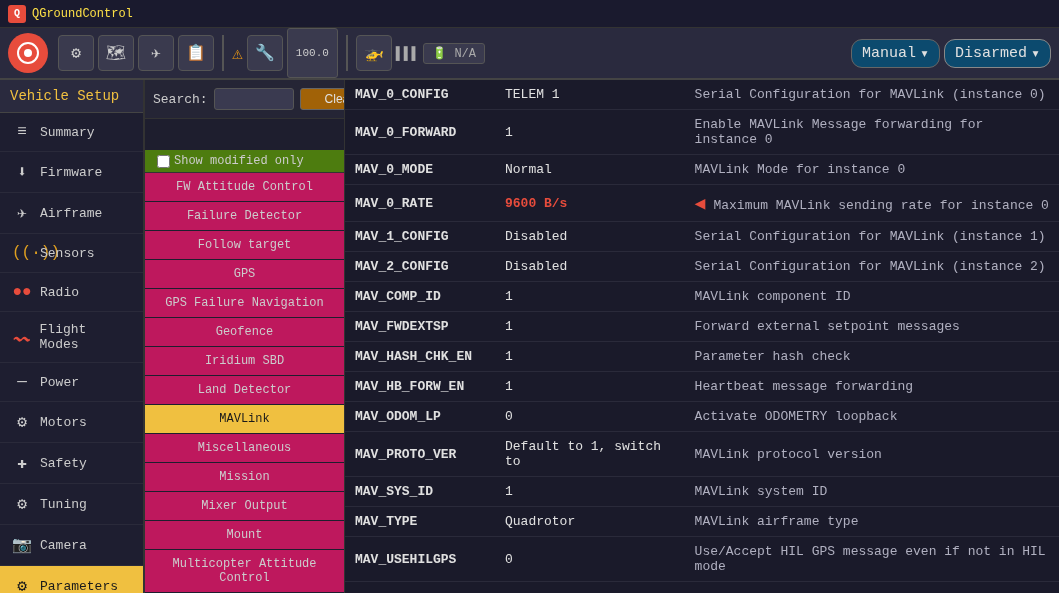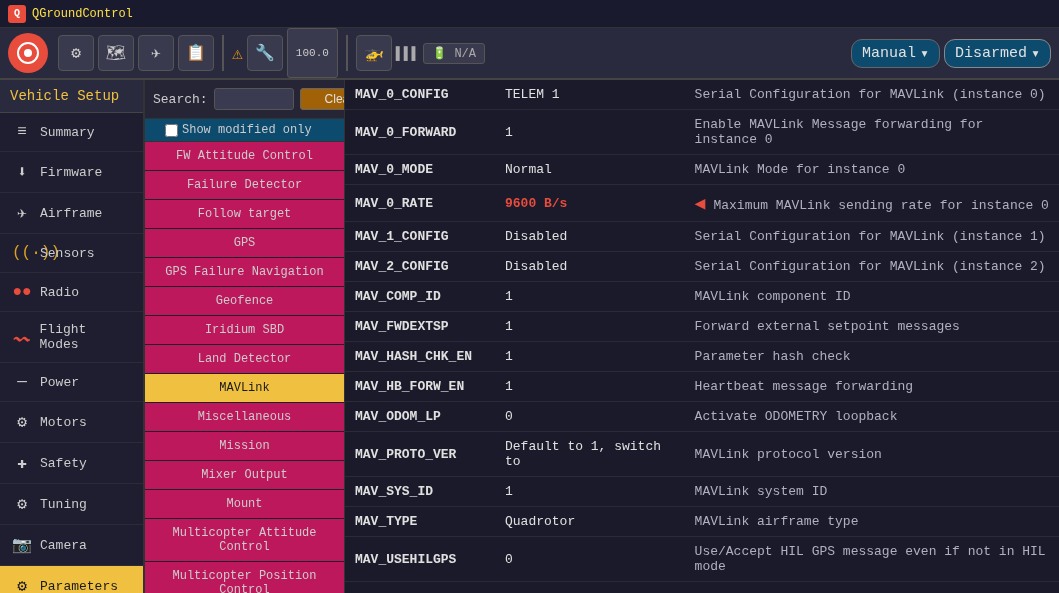--- a/index.html
+++ b/index.html
@@ -147,24 +147,24 @@
       border-radius: 3px;
       color: #e0e0e0;
       padding: 3px 24px;
       cursor: pointer;
       font-size: 12px;
     }
     .show-modified {
       display: flex;
       align-items: center;
       gap: 4px;
-      padding: 4px 20px;
-      background: #0c4a6e;
+      padding: 4px 12px;
+      background: #4d7c0f;
       border-bottom: 1px solid #333;
-      font-size: 12px; color: #ccc;
+      font-size: 12px; color: #ccc; margin-top: 31px;
     }
     .show-modified input[type=checkbox] { cursor: pointer; }
     .param-category {
       padding: 7px 10px;
       background: #be185d;
       color: #ccc;
       font-size: 12px;
       border-bottom: 1px solid #1e1e2e;
       cursor: pointer;
       text-align: center;

